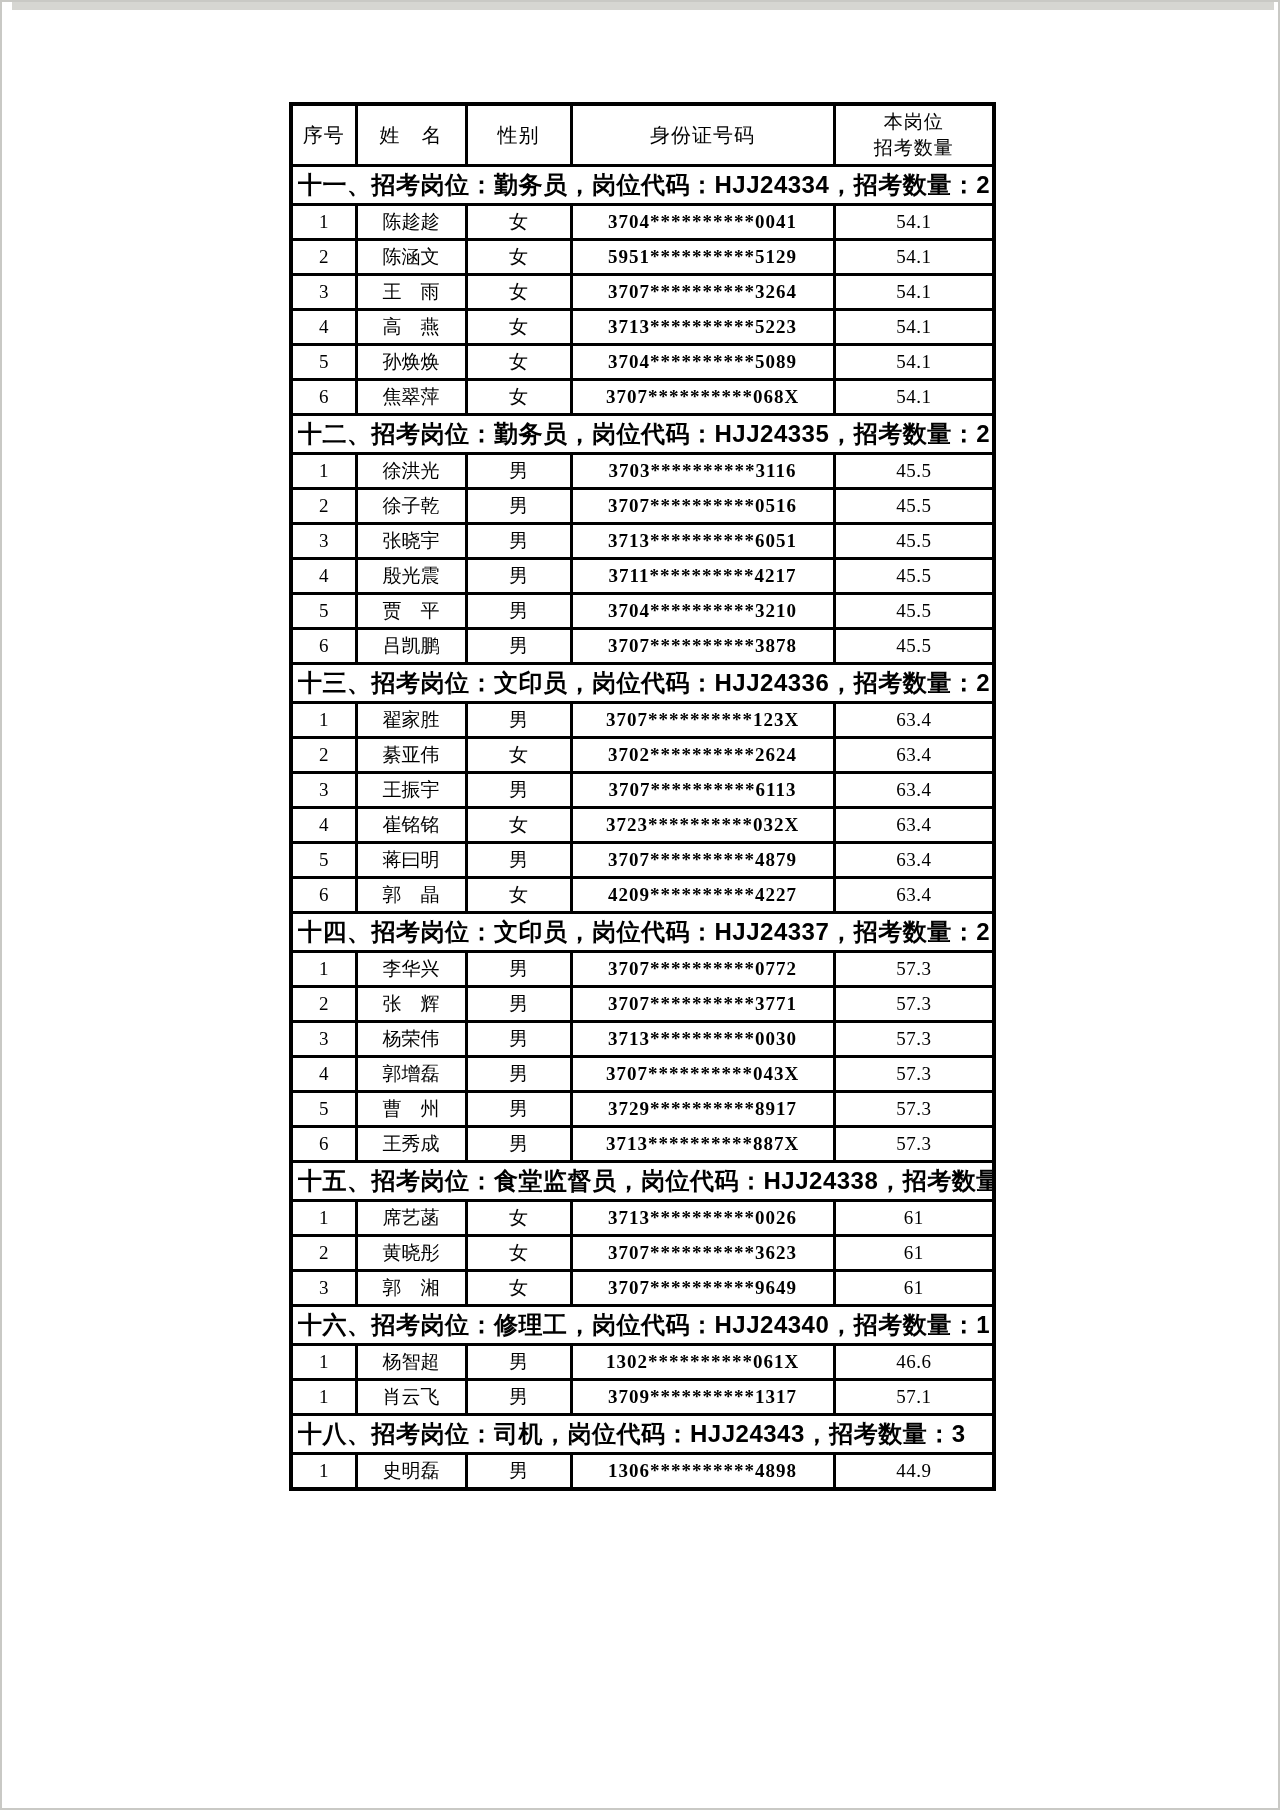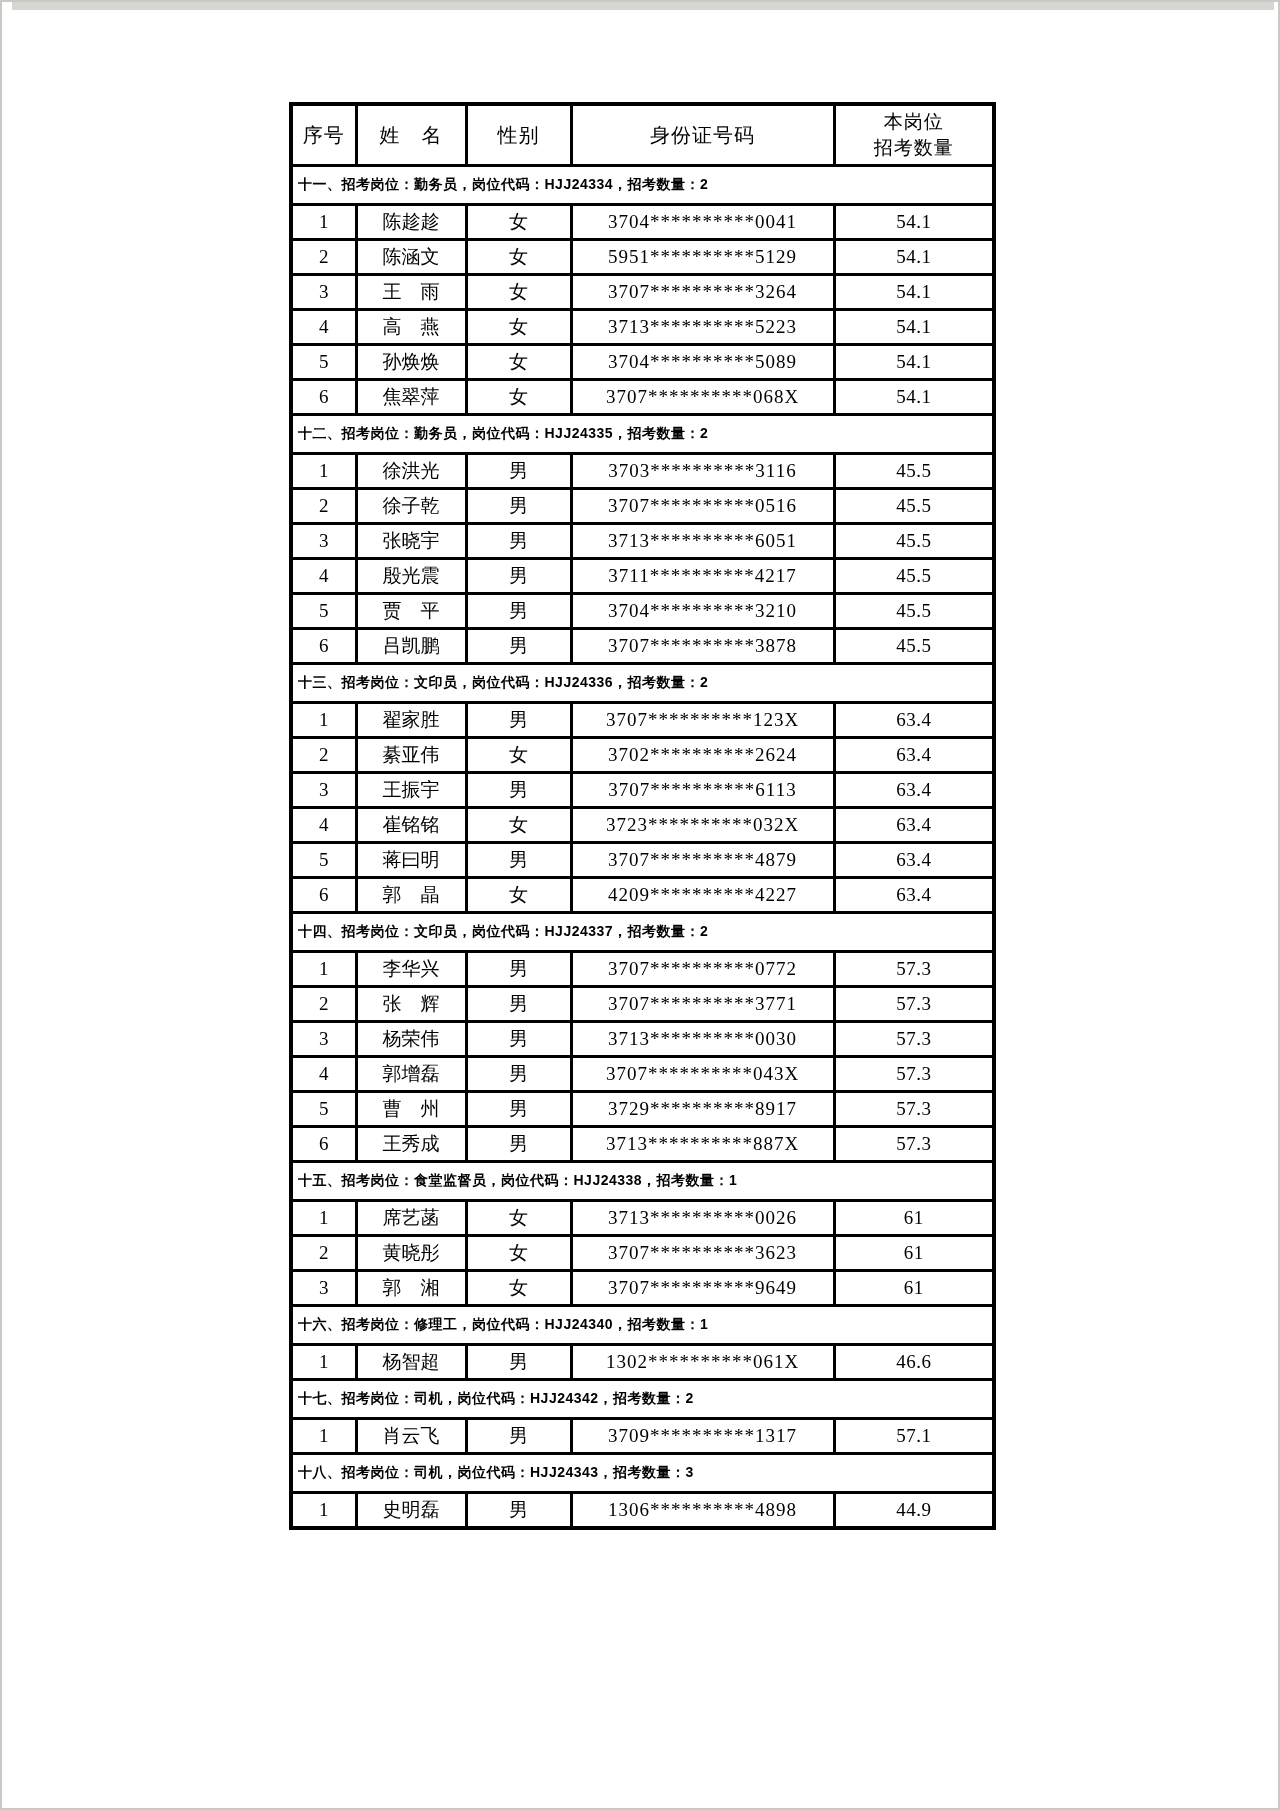--- a/index.html
+++ b/index.html
@@ -52,34 +52,35 @@
     letter-spacing: 1px;
   }
   .score-table thead .score-head div {
     line-height: 26px;
     font-size: 19px;
   }
   tr.section-row td {
     height: 36px;
     font-family: "Liberation Sans", "DejaVu Sans", sans-serif;
     font-weight: bold;
-    font-size: 14px;
+    font-size: 24px;
     text-align: left;
     padding-left: 5px;
     vertical-align: middle;
     letter-spacing: 0.5px;
   }
   tr.data-row td {
     height: 32px;
     font-size: 19px;
     text-align: center;
     vertical-align: middle;
   }
   tr.data-row td.col-id {
     letter-spacing: 1px;
+    font-weight: bold;
   }
   tr.data-row td.col-score {
     letter-spacing: 0.5px;
   }
 </style>
 </head>
 <body>
 
 <div class="page">
   <div class="top-strip"></div>
@@ -312,23 +313,20 @@
         <tr class="section-row">
           <td colspan="5">十六、招考岗位：修理工，岗位代码：HJJ24340，招考数量：1</td>
         </tr>
         <tr class="data-row">
           <td class="col-seq">1</td>
           <td class="col-name">杨智超</td>
           <td class="col-gender">男</td>
           <td class="col-id">1302**********061X</td>
           <td class="col-score">46.6</td>
         </tr>
-        <tr class="section-row">
-          <td colspan="5">十七、招考岗位：司机，岗位代码：HJJ24342，招考数量：2</td>
-        </tr>
         <tr class="data-row">
           <td class="col-seq">1</td>
           <td class="col-name">肖云飞</td>
           <td class="col-gender">男</td>
           <td class="col-id">3709**********1317</td>
           <td class="col-score">57.1</td>
         </tr>
         <tr class="section-row">
           <td colspan="5">十八、招考岗位：司机，岗位代码：HJJ24343，招考数量：3</td>
         </tr>

